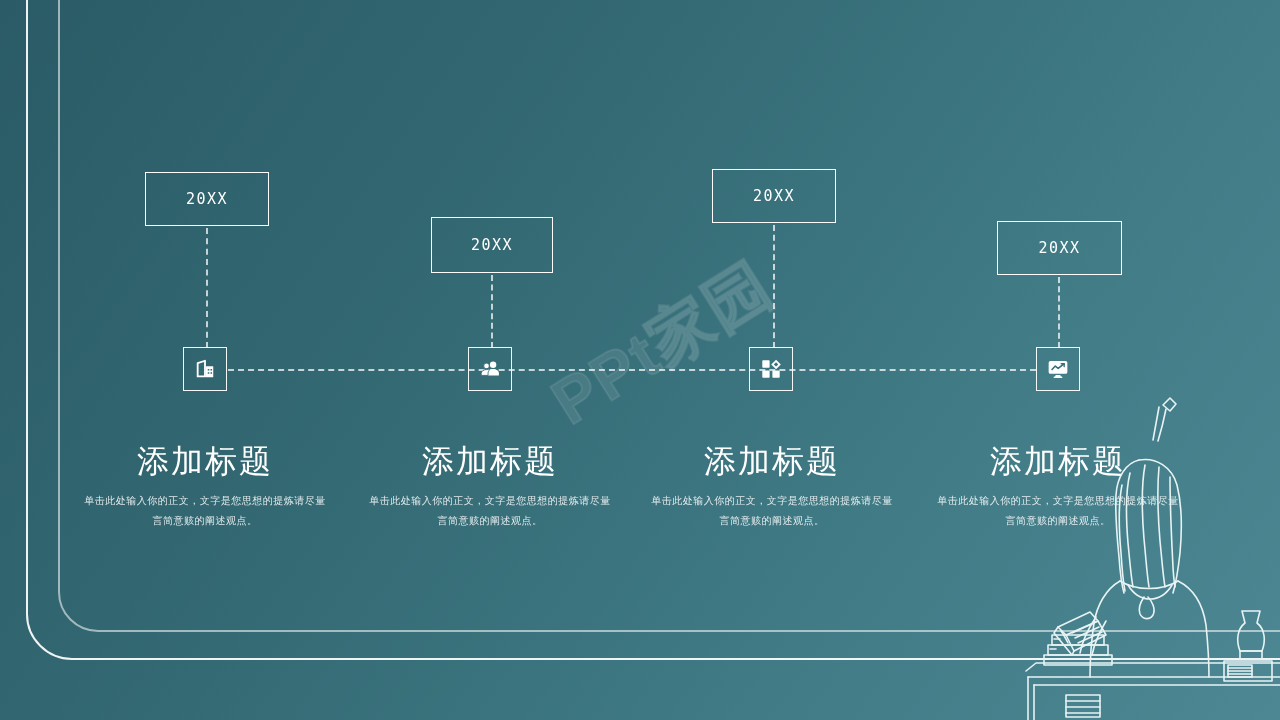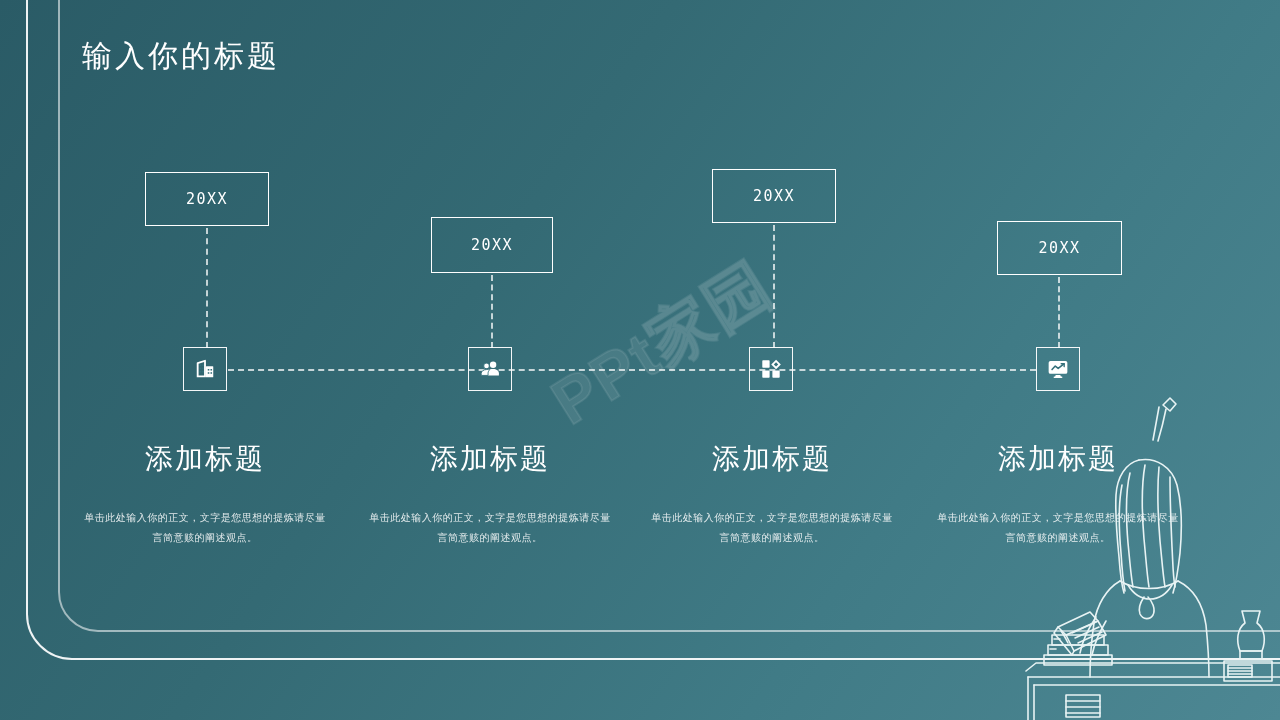--- a/index.html
+++ b/index.html
@@ -86,24 +86,24 @@
     width:44px; height:44px;
     border:1.6px solid rgba(255,255,255,.95);
     display:flex; align-items:center; justify-content:center;
     background:transparent;
   }
   .icon-box svg { width:22px; height:22px; display:block; }
 
   
   .col { position:absolute; width:244px; text-align:center; }
   .col-heading {
-    font-size:28px;
+    font-size:32px;
     color:#ffffff;
     letter-spacing:2px;
-    margin-bottom:30px;
+    margin-bottom:7px;
     font-weight:400;
   }
   .col-body {
     font-size:10px;
     line-height:2.0;
     color:rgba(255,255,255,.86);
     letter-spacing:.5px;
   }
 
   
@@ -118,21 +118,20 @@
 </head>
 <body>
 
 <div id="slide">
 
   <div class="frame-outer"></div>
   <div class="frame-inner"></div>
 
   <div class="watermark">PPt家园</div>
 
-  <div class="slide-title">输入你的标题</div>
 
   <div class="timeline-axis"></div>
 
   <div class="year-box" style="left:145px; top:172px; width:124px; height:54px;">
     <span>20XX</span>
   </div>
   <div class="connector" style="left:206px; top:228px; height:120px;"></div>
   <div class="icon-box" style="left:183px; top:347px;">
     <span>
       <svg viewBox="0 0 24 24" fill="#ffffff">

